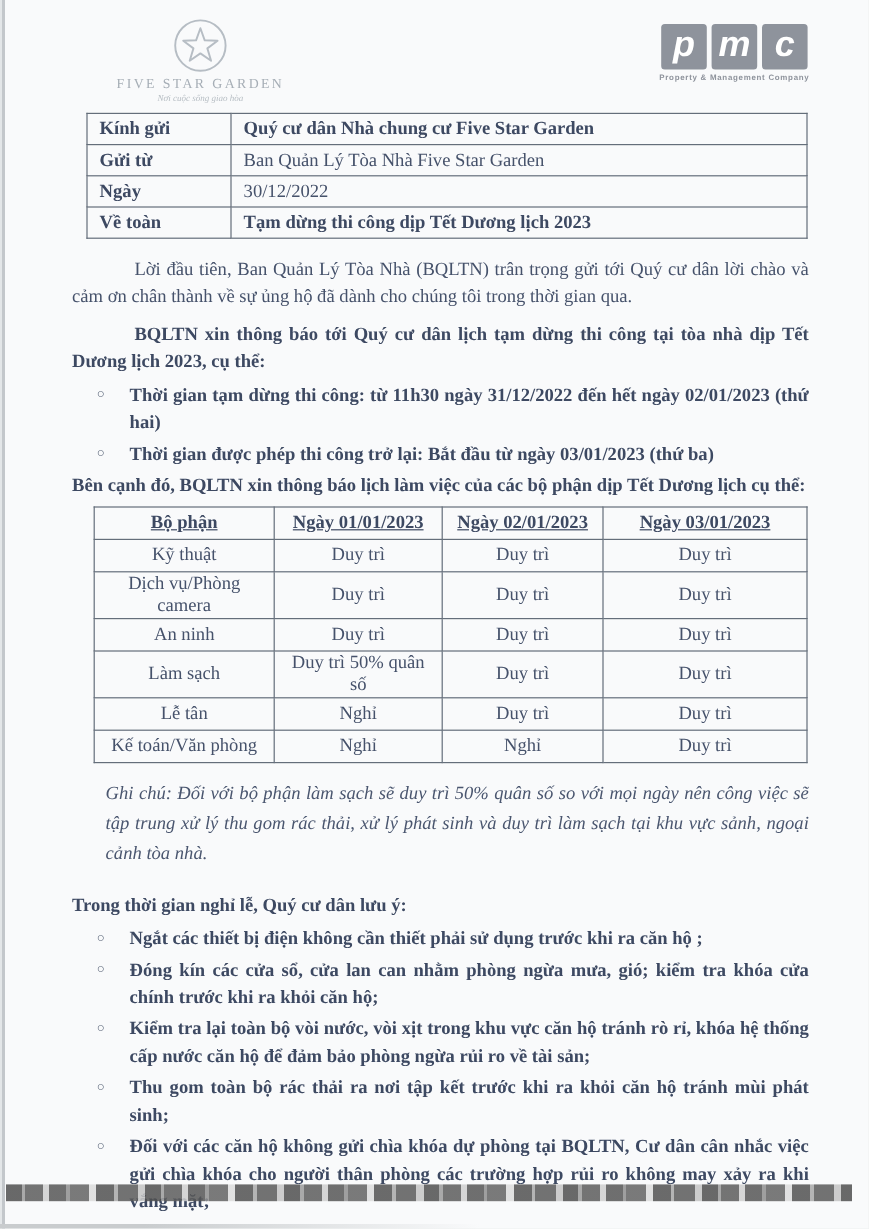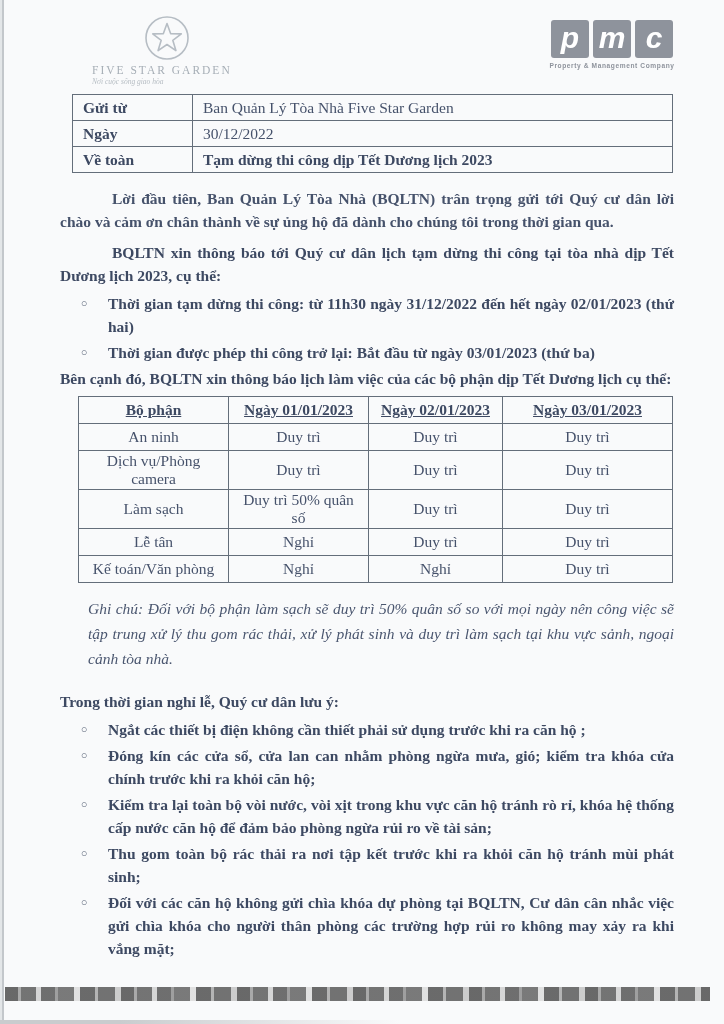--- a/index.html
+++ b/index.html
@@ -11,21 +11,21 @@
   }
   .scan-edge {
     position:absolute; left:0; top:0; bottom:0; width:6px;
     background:linear-gradient(90deg,#e3e6e8 0 2px,#c3c7cb 2px 4px,rgba(0,0,0,0) 4px);
   }
   
   .header {
     display:flex; align-items:flex-start; justify-content:space-between;
     padding:14px 46px 0 92px; height:90px;
   }
-  .fsg-logo { width:150px; color:#aab2ba; }
+  .fsg-logo { width:150px; text-align:center; color:#aab2ba; }
   .fsg-logo svg { display:block; margin:0 auto; }
   .fsg-name { font-size:11.5px; letter-spacing:2px; color:#a6aeb6; margin-top:2px; white-space:nowrap; }
   .fsg-tagline { font-size:7.5px; font-style:italic; color:#b6bdc3; margin-top:1px; }
   .doc-title {
     font-size:23px; font-weight:bold; color:#222a38; letter-spacing:1px;
     margin-top:40px; white-space:nowrap;
   }
   .pmc-logo { width:132px; text-align:center; margin-top:6px; }
   .pmc-squares { display:flex; gap:4px; justify-content:center; }
   .pmc-sq {
@@ -44,21 +44,21 @@
     border:1.6px solid #646e7a; font-size:15.5px; padding:2px 10px; height:26px;
     vertical-align:middle;
   }
   .info-table td.lbl { width:120px; font-weight:bold; color:#3d4962; }
   .info-table td.val.bold { font-weight:bold; color:#3d4962; }
   
   .content { padding:0 50px 0 60px; }
   .para { font-size:15.5px; line-height:23px; text-align:justify; }
   .indent { text-indent:52px; }
   .bold { font-weight:bold; color:#3d4962; }
-  .mt14 { margin-top:14px;font-weight:bold; } .mt8 { margin-top:8px; }
+  .mt14 { margin-top:14px; } .mt8 { margin-top:8px; }
   .o-list { list-style:none; margin-top:5px; }
   .o-list li { display:flex; margin-bottom:3px; }
   .o-marker {
     flex:0 0 48px; text-align:center; font-size:11px; line-height:22px;
     color:#5a6478; font-weight:normal;
   }
   .o-list .txt { flex:1; font-size:15.5px; line-height:23px; text-align:justify; }
   .schedule { margin:6px 0 0 18px; width:595px; }
   .schedule td, .schedule th {
     border:1.6px solid #646e7a; font-size:15.5px; text-align:center;
@@ -107,20 +107,24 @@
         <div class="pmc-sq">m</div>
         <div class="pmc-sq">c</div>
       </div>
       <div class="pmc-subtitle">Property &amp; Management Company</div>
     </div>
   </div>
 
   <table class="info-table">
     <tbody>
       <tr>
+        <td class="lbl">Kính gửi</td>
+        <td class="val bold">Quý cư dân Nhà chung cư Five Star Garden</td>
+      </tr>
+      <tr>
         <td class="lbl">Gửi từ</td>
         <td class="val">Ban Quản Lý Tòa Nhà Five Star Garden</td>
       </tr>
       <tr>
         <td class="lbl">Ngày</td>
         <td class="val">30/12/2022</td>
       </tr>
       <tr>
         <td class="lbl">Về toàn</td>
         <td class="val bold">Tạm dừng thi công dịp Tết Dương lịch 2023</td>
@@ -149,27 +153,33 @@
       <thead>
         <tr>
           <th class="c0">Bộ phận</th>
           <th class="c1">Ngày 01/01/2023</th>
           <th class="c2">Ngày 02/01/2023</th>
           <th>Ngày 03/01/2023</th>
         </tr>
       </thead>
       <tbody>
         <tr>
+          <td>Kỹ thuật</td>
+          <td>Duy trì</td>
+          <td>Duy trì</td>
+          <td>Duy trì</td>
+        </tr>
+        <tr>
+          <td>Dịch vụ/Phòng camera</td>
+          <td>Duy trì</td>
+          <td>Duy trì</td>
+          <td>Duy trì</td>
+        </tr>
+        <tr>
           <td>An ninh</td>
-          <td>Duy trì</td>
-          <td>Duy trì</td>
-          <td>Duy trì</td>
-        </tr>
-        <tr>
-          <td>Dịch vụ/Phòng camera</td>
           <td>Duy trì</td>
           <td>Duy trì</td>
           <td>Duy trì</td>
         </tr>
         <tr>
           <td>Làm sạch</td>
           <td>Duy trì 50% quân số</td>
           <td>Duy trì</td>
           <td>Duy trì</td>
         </tr>

